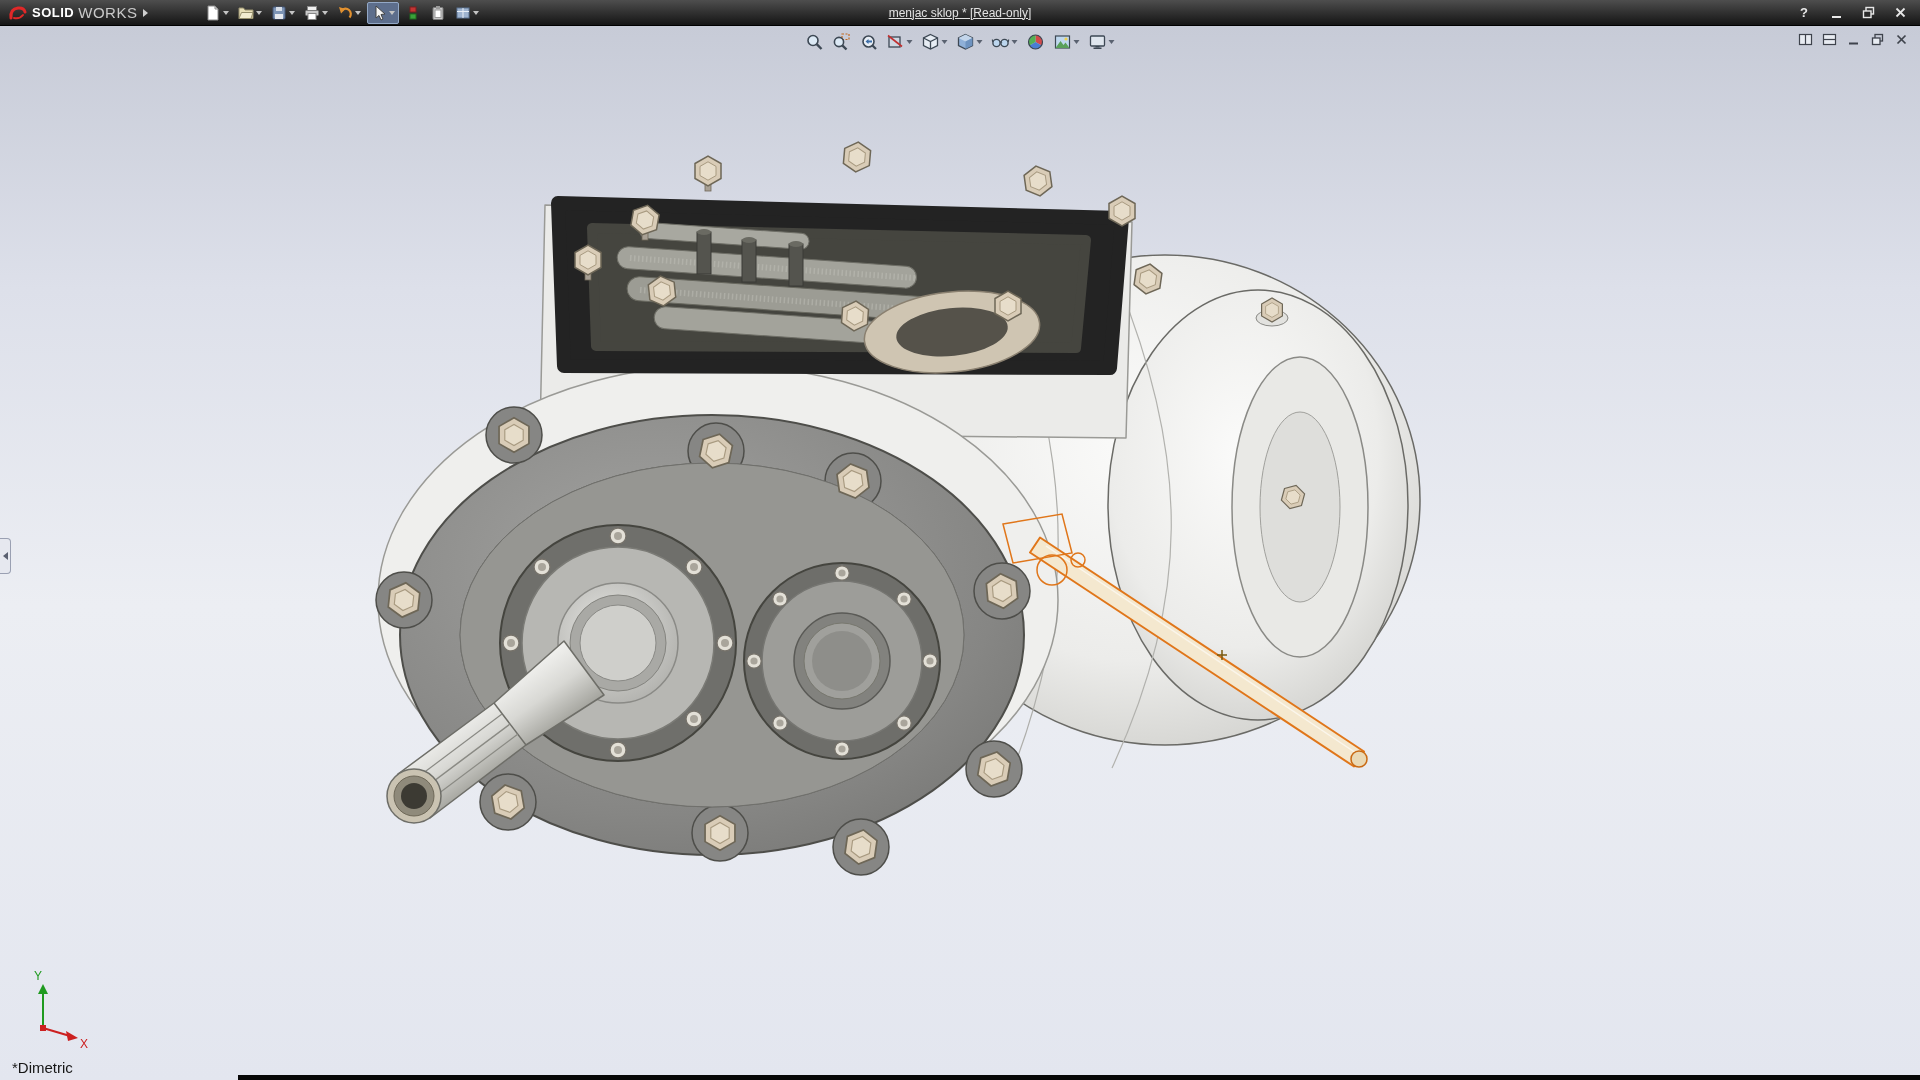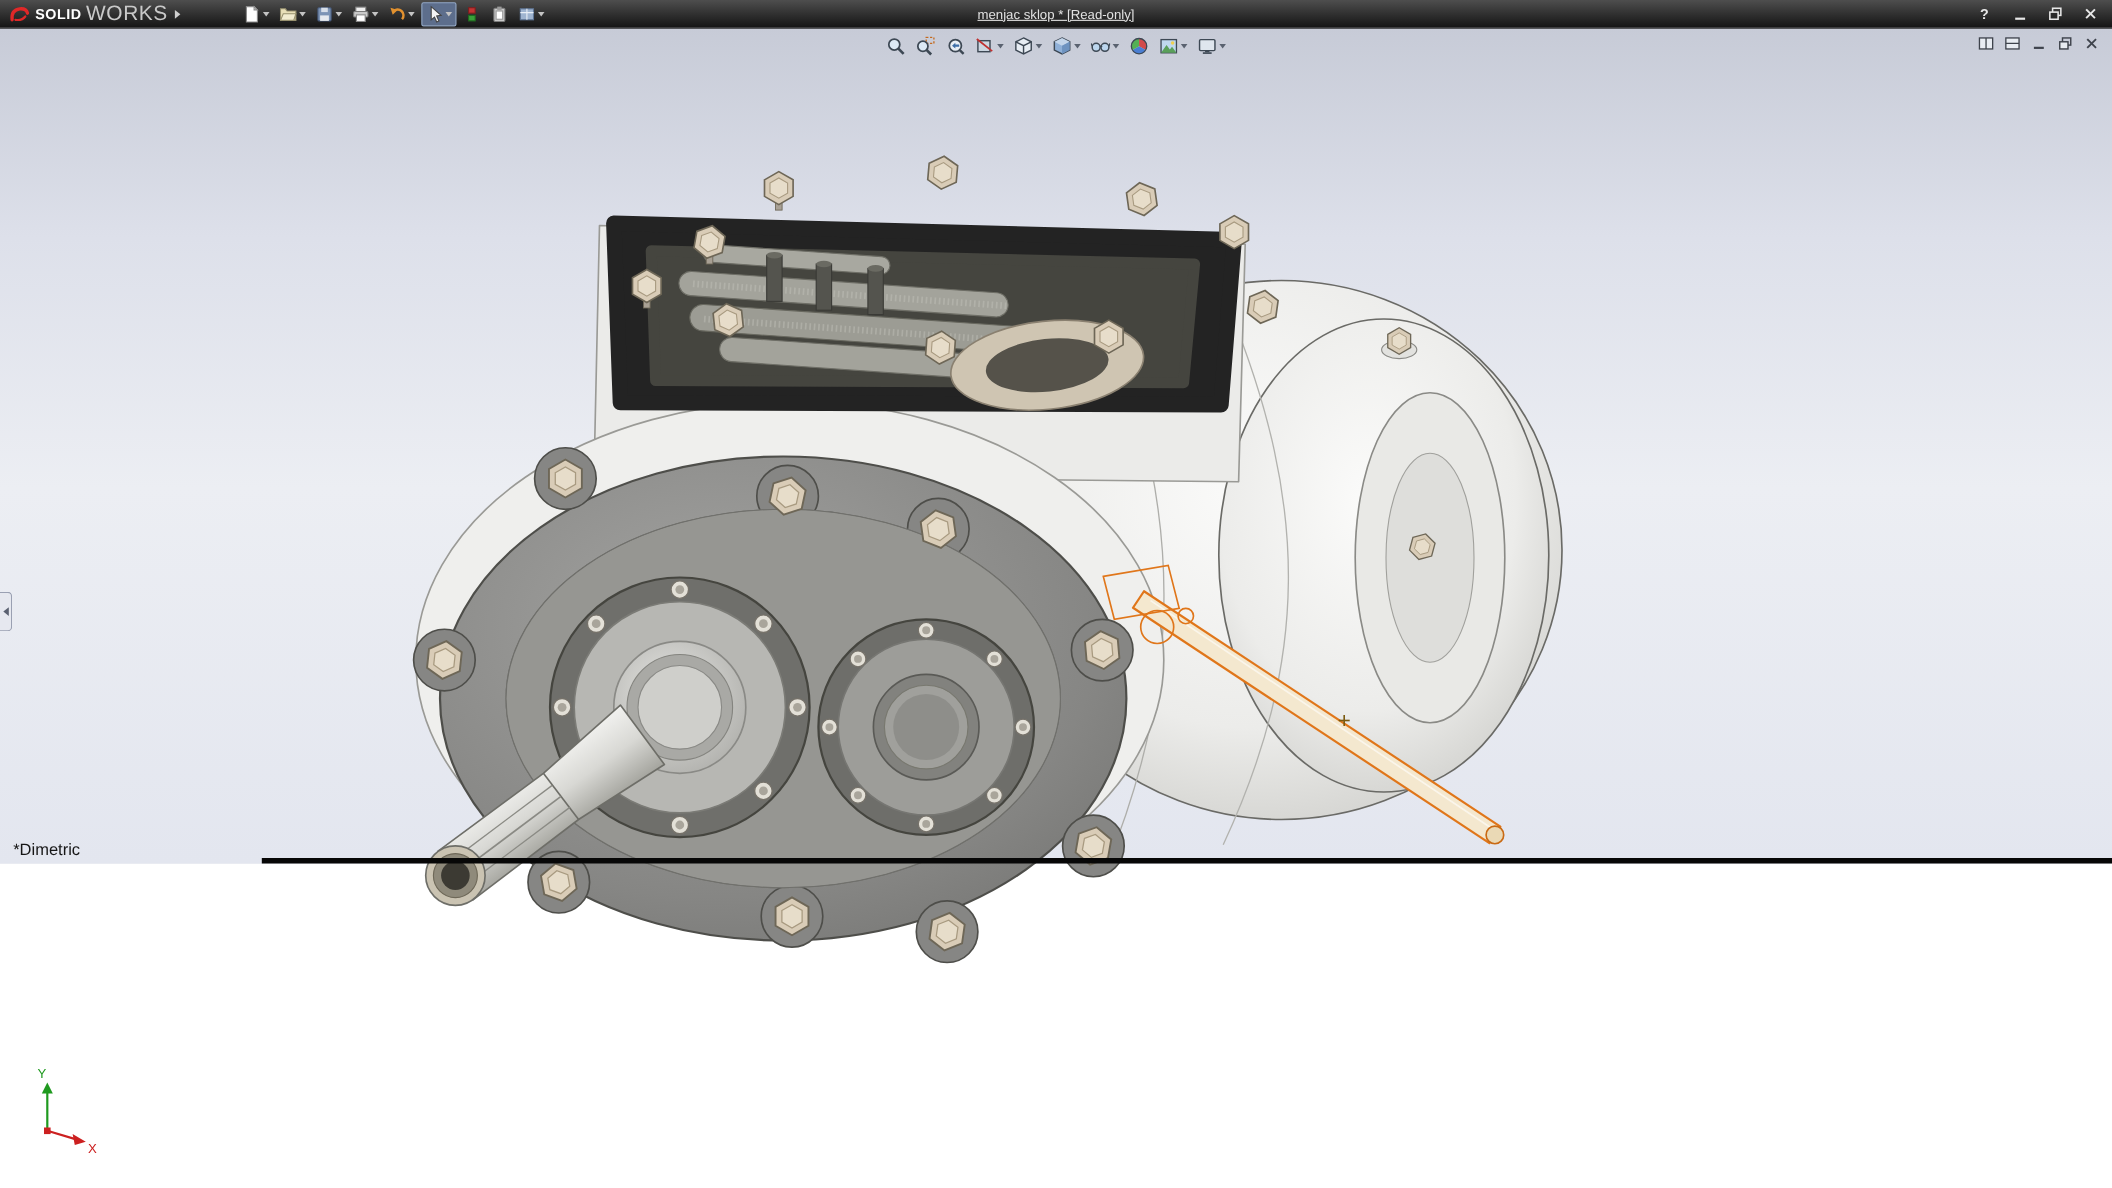--- a/index.html
+++ b/index.html
@@ -1,27 +1,27 @@
 <!DOCTYPE html>
 <html><head>
 <meta charset="utf-8">
 <style>
   * { margin:0; padding:0; box-sizing:border-box; }
   html,body { width:1920px; height:1080px; overflow:hidden;
     font-family:"Liberation Sans", sans-serif; }
-  .screen { position:relative; width:1920px; height:785px; background:#dfe2ea; }
+  .screen { position:relative; width:1920px; height:1080px; background:#dfe2ea; }
 
   
   .titlebar { position:absolute; top:0; left:0; right:0; height:26px;
     background:linear-gradient(180deg,#4e4e4e 0%,#2e2e2e 55%,#151515 100%);
     border-bottom:1px solid #000; display:flex; align-items:center;
     color:#e8e8e8; z-index:30; }
   .brand { display:flex; align-items:center; gap:4px; padding:0 8px; }
   .brand-bold { font-size:13px; font-weight:bold; letter-spacing:.5px; color:#fff; }
-  .brand-light { font-size:19px; letter-spacing:.5px; color:#c9c9c9; }
+  .brand-light { font-size:15px; letter-spacing:.5px; color:#c9c9c9; }
   .brand-arrow { width:0; height:0; border-top:4px solid transparent;
     border-bottom:4px solid transparent; border-left:5px solid #cfcfcf; margin-left:2px; }
   .tb-tools { display:flex; align-items:center; gap:3px; margin-left:46px; }
   .tbtn { display:inline-flex; align-items:center; gap:2px; height:22px;
     padding:0 3px; border-radius:2px; }
   .tbtn.pressed { background:#5d6e8c; border:1px solid #93a8c6; }
   .chev { width:0; height:0; border-left:3px solid transparent;
     border-right:3px solid transparent; border-top:4px solid #c4c4c4; }
   .tb-title { position:absolute; left:50%; transform:translateX(-50%);
     font-size:12px; color:#e2e2e2; white-space:nowrap;text-decoration:underline; }

